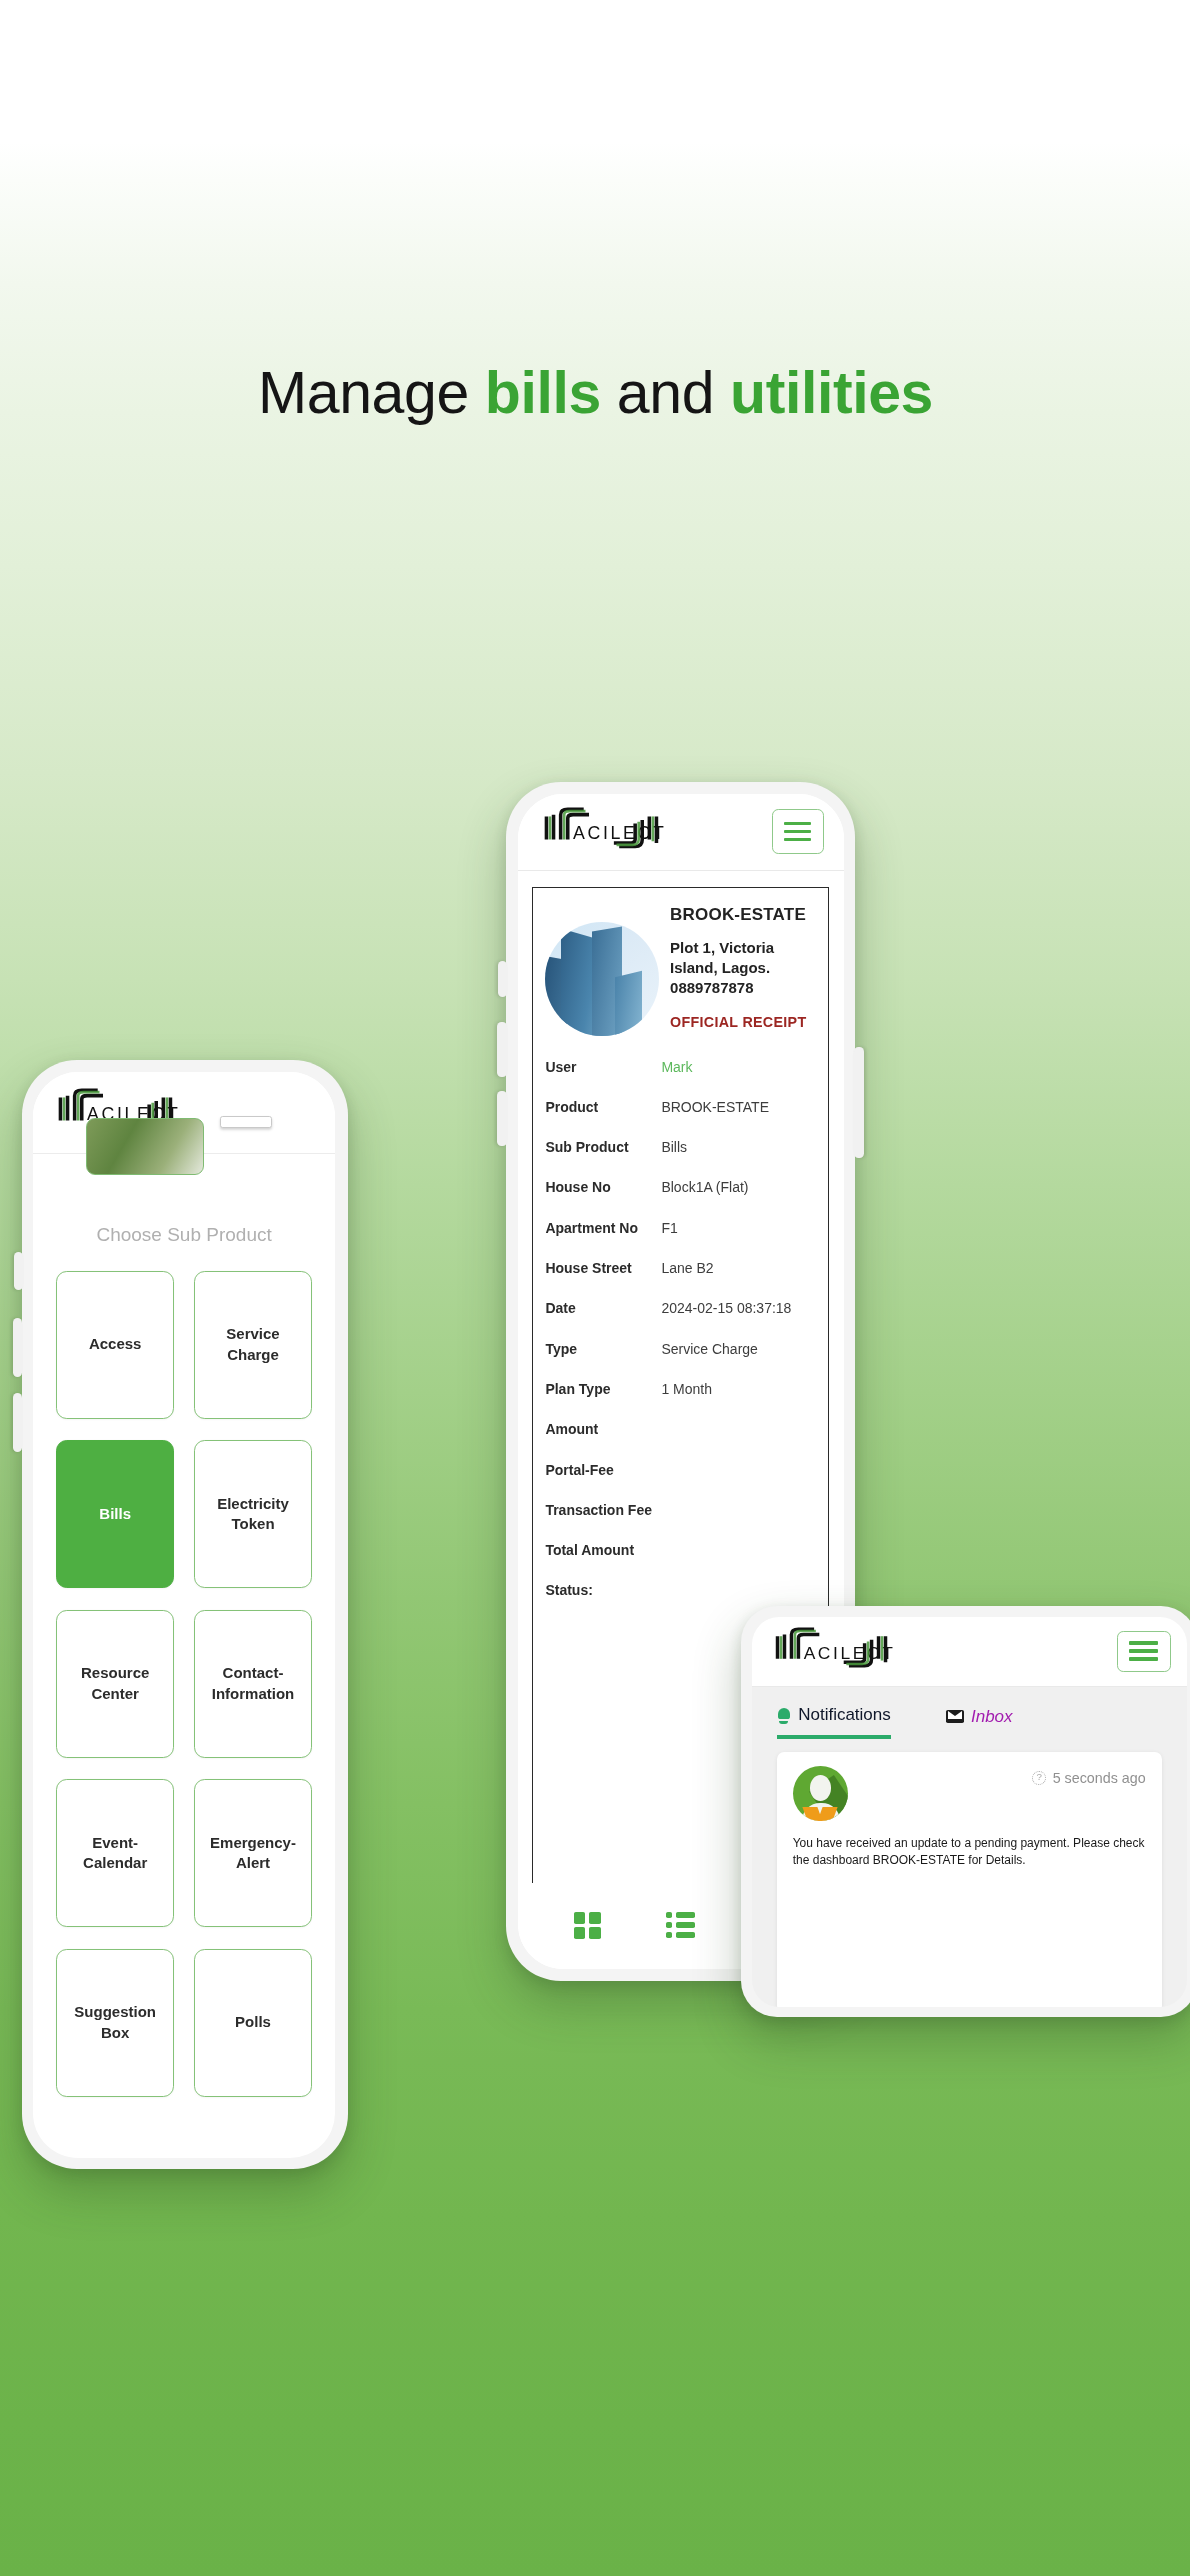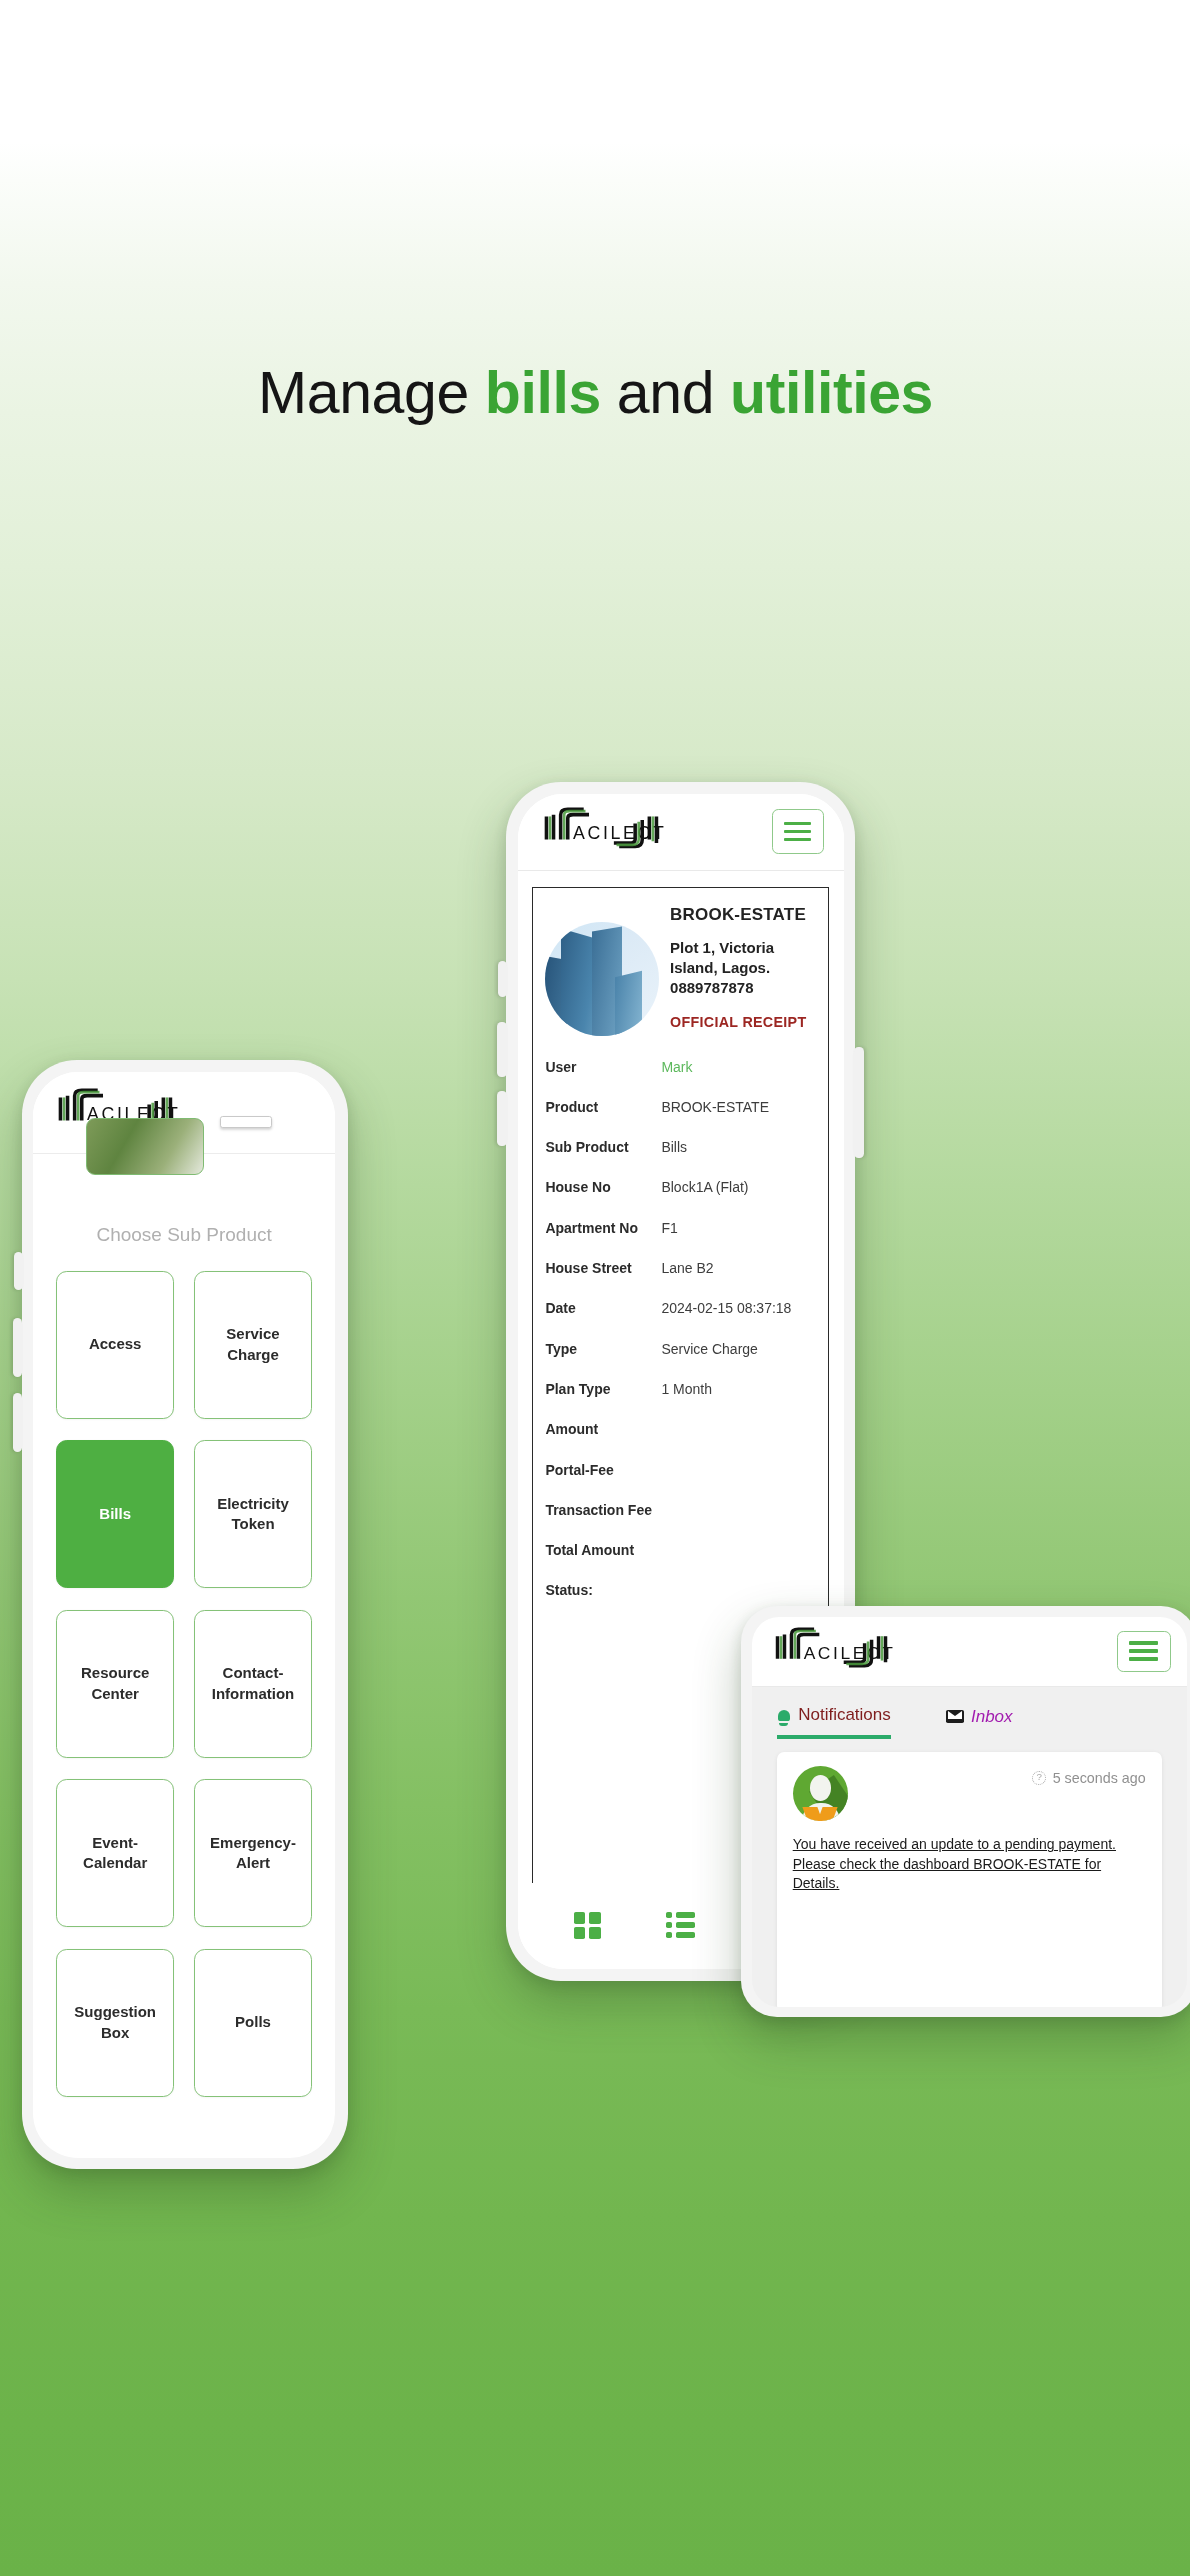--- a/index.html
+++ b/index.html
@@ -163,21 +163,21 @@
 
   
   #phone-notif { left: 741px; top: 1606px; width: 456px; height: 411px; padding: 10.7px; border-radius: 36px; }
   #phone-notif .screen { left: 10.7px; top: 10.7px; width: 435px; height: 390px; border-radius: 27px; background: #f0f0f0; }
   #phone-notif .app-header { height: 70px; padding: 0 16px; background: #fff; }
   #phone-notif .burger { width: 54px; height: 41px; }
   #phone-notif .burger i { width: 29px; height: 3.6px; }
 
   .notif-tabs { display: flex; padding: 18px 25px 0 25px; gap: 55px; }
   .ntab { font-size: 17px; display: flex; align-items: center; gap: 7.2px; padding-bottom: 10.7px; }
-  .ntab.active { color: #7f1d1d; border-bottom: 4.5px solid #2bab6a; align-items: flex-end; }
+  .ntab.active { color: #0f172a; border-bottom: 4.5px solid #2bab6a; }
   .ntab.inactive { color: #a21caf; font-style: italic; }
   .bell { width: 14.3px; height: 16px; position: relative; }
   .bell::before { content:""; position:absolute; left:0.9px; top:1.8px; width:12.5px; height:10.7px;
     background:#2bab6a; border-radius: 6.3px 6.3px 2.7px 2.7px; }
   .bell::after { content:""; position:absolute; left:2.7px; bottom:-0.9px; width:9px; height:2.7px;
     background:#2bab6a; border-radius: 0 0 3.6px 3.6px; }
   .envelope { width: 18px; height: 12.5px; background:#1d1d1d; border-radius:1.8px; position:relative; }
   .envelope::after { content:""; position:absolute; left:1.8px; top:0.9px; width:14.3px; height:7.2px;
     background: transparent; border-left: 7.2px solid #fff; border-right: 7.2px solid #fff;
     border-top: 5.4px solid transparent; box-sizing: border-box; }
@@ -200,21 +200,21 @@
      background:#ef9c1a; transform: skewX(20deg); }
   .avatar .collar-r { position:absolute; right:12.5px; bottom:0; width:15px; height:14.3px;
      background:#ef9c1a; transform: skewX(-20deg); }
   .avatar .shade { position:absolute; right:-3.6px; top:12.5px; width:30px; height:52px;
      background:#3f7d22; transform: rotate(-34deg); opacity:.85; }
   .notif-time { font-size: 14.3px; color: #909090; display: flex; align-items: center; gap: 6.3px; padding-top: 3.6px; }
   .clock-ic { width: 14.3px; height: 14.3px; border: 1.3px dotted #a8a8a8; border-radius: 50%;
      position: relative; flex: 0 0 14.3px; }
   .clock-ic::after { content:"?"; position:absolute; left:0; right:0; top:-1.8px; text-align:center;
      font-size:9.8px; color:#a8a8a8; line-height:14.3px; }
-  .notif-msg { font-size: 14px; color: #1a1a1a; line-height: 1.38; margin-top: 14.3px; text-decoration: underline; }
+  .notif-msg { font-size: 12px; color: #1a1a1a; line-height: 1.38; margin-top: 14.3px; }
 </style>
 </head>
 <body>
 
 <div class="headline">
   <span>Manage </span><span class="hl-green">bills</span><span> and </span><span class="hl-green">utilities</span>
 </div>
 
 <div class="phone" id="phone-left">
   <div class="side-btn" style="left:-8px; top:192px; width:9px; height:38px;"></div>

